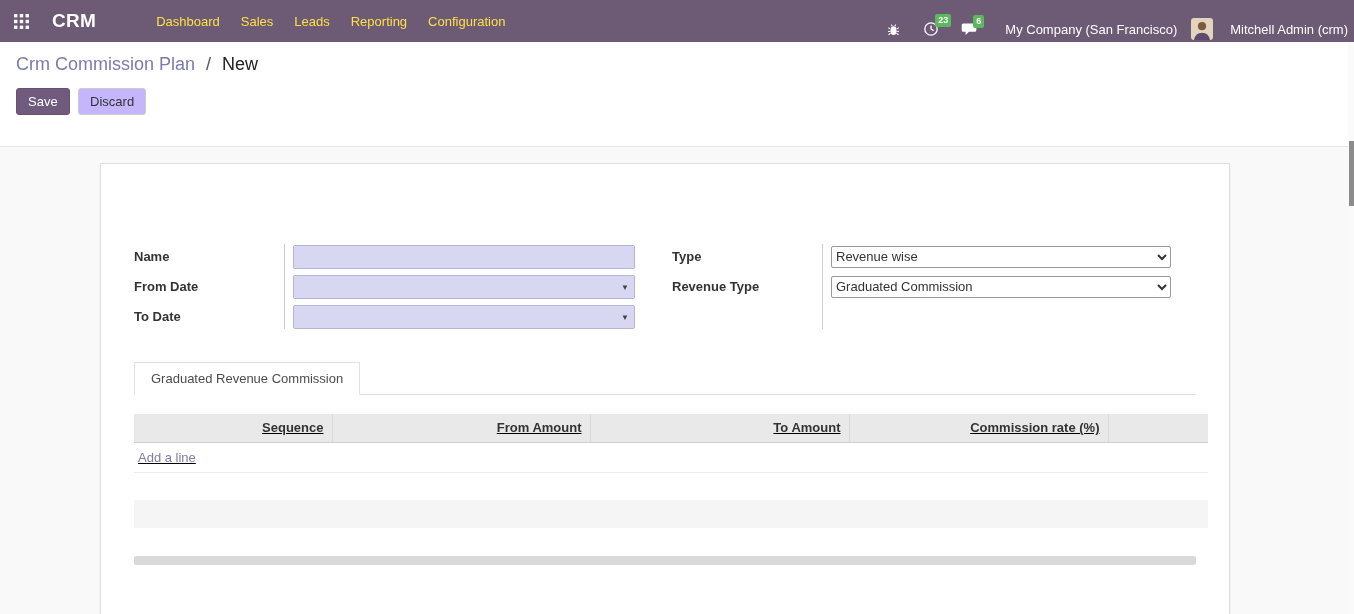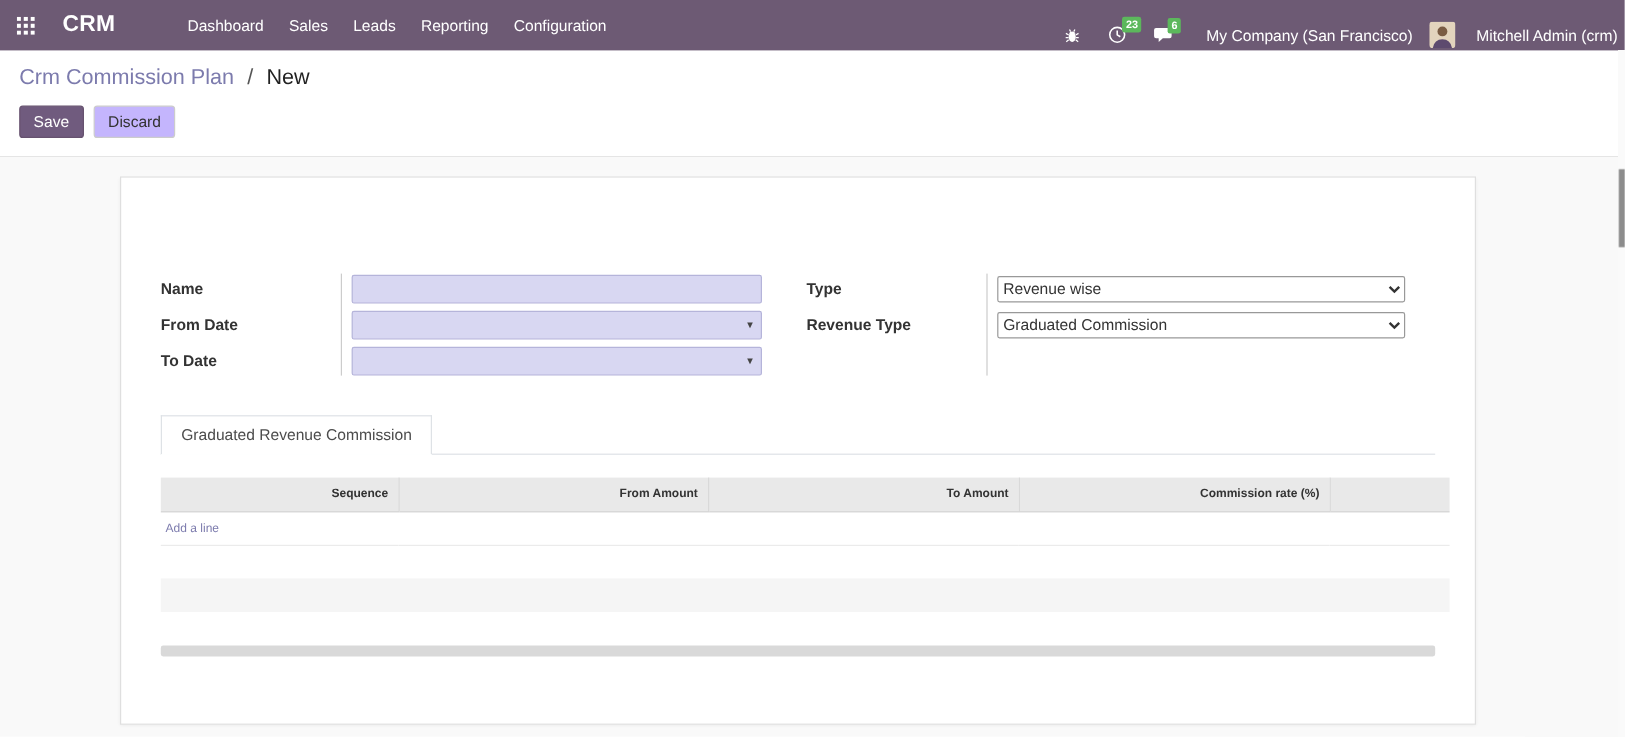--- a/index.html
+++ b/index.html
@@ -5,32 +5,32 @@
   * { margin:0; padding:0; box-sizing:border-box; }
   html,body { width:1354px; height:614px; overflow:hidden; background:#fff;
               font-family:"Liberation Sans", sans-serif; }
 
   
   .navbar { height:42px; background:#6d5a74; display:flex; align-items:center;
             padding:0 6px 0 8px; color:#fff; position:relative; z-index:5; }
   .apps-icon { width:26px; height:26px; display:flex; align-items:center; justify-content:center; cursor:pointer; }
   .brand { font-size:19px; font-weight:600; margin-left:18px; letter-spacing:.3px; cursor:pointer; }
   .nav-menu { display:flex; column-gap:21px; margin-left:60px; }
-  .nav-menu a { color:#ffffff; font-size:13px; text-decoration:none; cursor:pointer; padding:12px 0; }
+  .nav-menu a { color:#fde047; font-size:13px; text-decoration:none; cursor:pointer; padding:12px 0; }
   .nav-right { margin-left:auto; display:flex; align-items:center;margin-top:16px; }
   .systray-item { position:relative; margin:0 11px; display:flex; align-items:center; cursor:pointer; }
   .badge { position:absolute; top:-7px; left:12px; background:#5cb85c; color:#fff;
            font-size:9px; line-height:1; padding:2px 3px; border-radius:2px; font-weight:700; }
   .company { font-size:13px; margin:0 14px 0 16px; cursor:pointer; white-space:nowrap; }
   .user-menu { display:flex; align-items:center; gap:17px; cursor:pointer; white-space:nowrap; }
   .avatar { width:22px; height:22px; border-radius:3px; overflow:hidden; display:block; }
   .user-name { font-size:13px; }
 
   
-  .control-panel { background:#fff; padding:12px 16px 0; height:89px; border-bottom:1px solid #e5e5e5; }
+  .control-panel { background:#fff; padding:12px 16px 0; height:105px; border-bottom:1px solid #e5e5e5; }
   .breadcrumb { font-size:18px; margin-bottom:13px; }
   .breadcrumb a { color:#7c7bad; text-decoration:none; cursor:pointer; }
   .breadcrumb .sep { color:#555; margin:0 6px; }
   .breadcrumb .current { color:#222; }
   .btn { font-size:13px; padding:5px 11px; border-radius:3px; cursor:pointer; border:1px solid transparent; }
   .btn-primary { background:#705b7e; color:#fff; border-color:#66526f; margin-right:4px; }
   .btn-secondary { background:#c4b5fd; color:#333; border-color:#ccc; }
 
   
   .content { background:#f9f9f9; height:483px; }
@@ -57,21 +57,21 @@
   .o-checkbox { width:13px; height:13px; accent-color:#8b8bad; cursor:pointer; }
 
   
   .notebook { margin-top:33px; }
   .tabs { border-bottom:1px solid #dee2e6; }
   .tab { display:inline-block; padding:8px 16px; font-size:13px; color:#4c4c4c; background:#fff;
          border:1px solid #dee2e6; border-bottom:1px solid #fff; margin-bottom:-1px; cursor:pointer; }
 
   
   .list-wrap { margin-top:19px; }
-  table.o-list { width:100%; border-collapse:collapse; font-size:10px; table-layout:fixed; }
+  table.o-list { width:100%; border-collapse:collapse; font-size:13px; table-layout:fixed;text-decoration:underline; }
   .o-list thead th { background:#e9e9e9; font-weight:700; color:#333; text-align:right;
                      padding:6px 8px; border-bottom:1px solid #cfcfcf; border-left:1px solid #d9d9d9;
                      height:28px; cursor:pointer; }
   .o-list thead th:first-child { border-left:none; }
   .add-row td { padding:7px 4px; border-bottom:1px solid #ebebeb; height:28px; }
   .add-row a { color:#7c7bad; text-decoration:none; cursor:pointer; }
   .empty-row td { height:28px; }
   .empty-row.stripe td { background:#f5f5f5; }
   .list-bottom-bar { height:9px; background:#d9d9d9; border-radius:2px; margin-top:0; }
 

